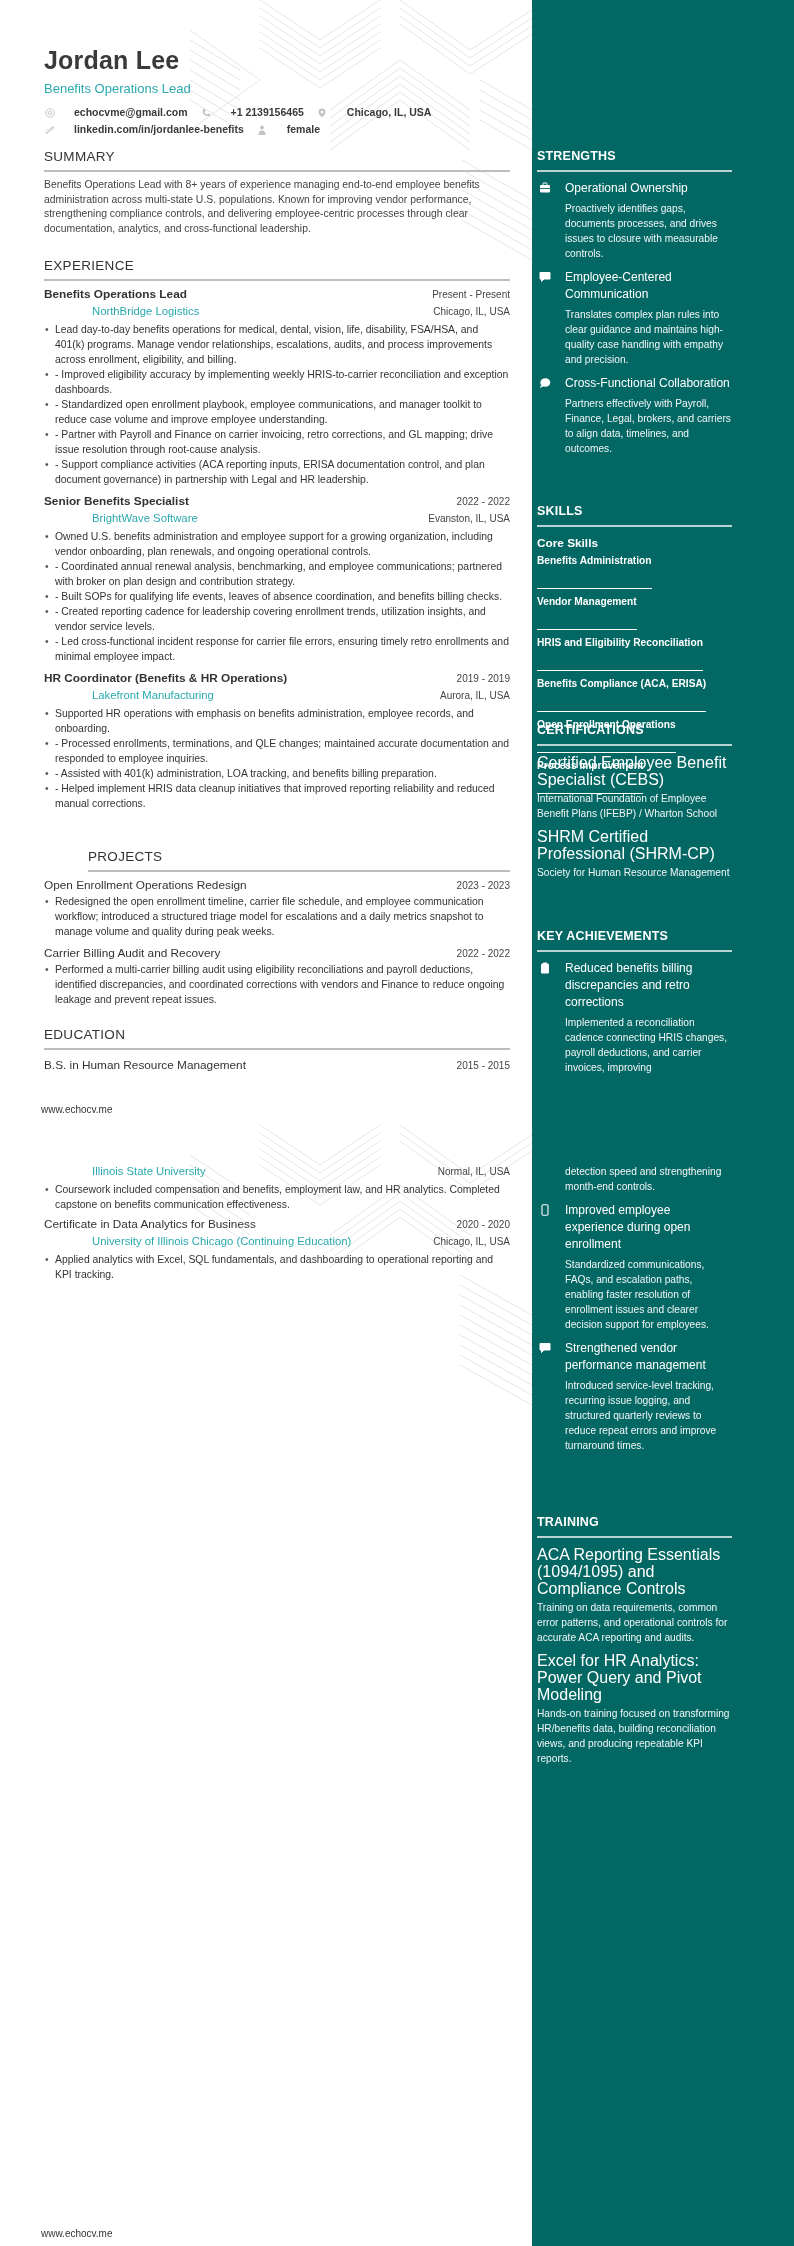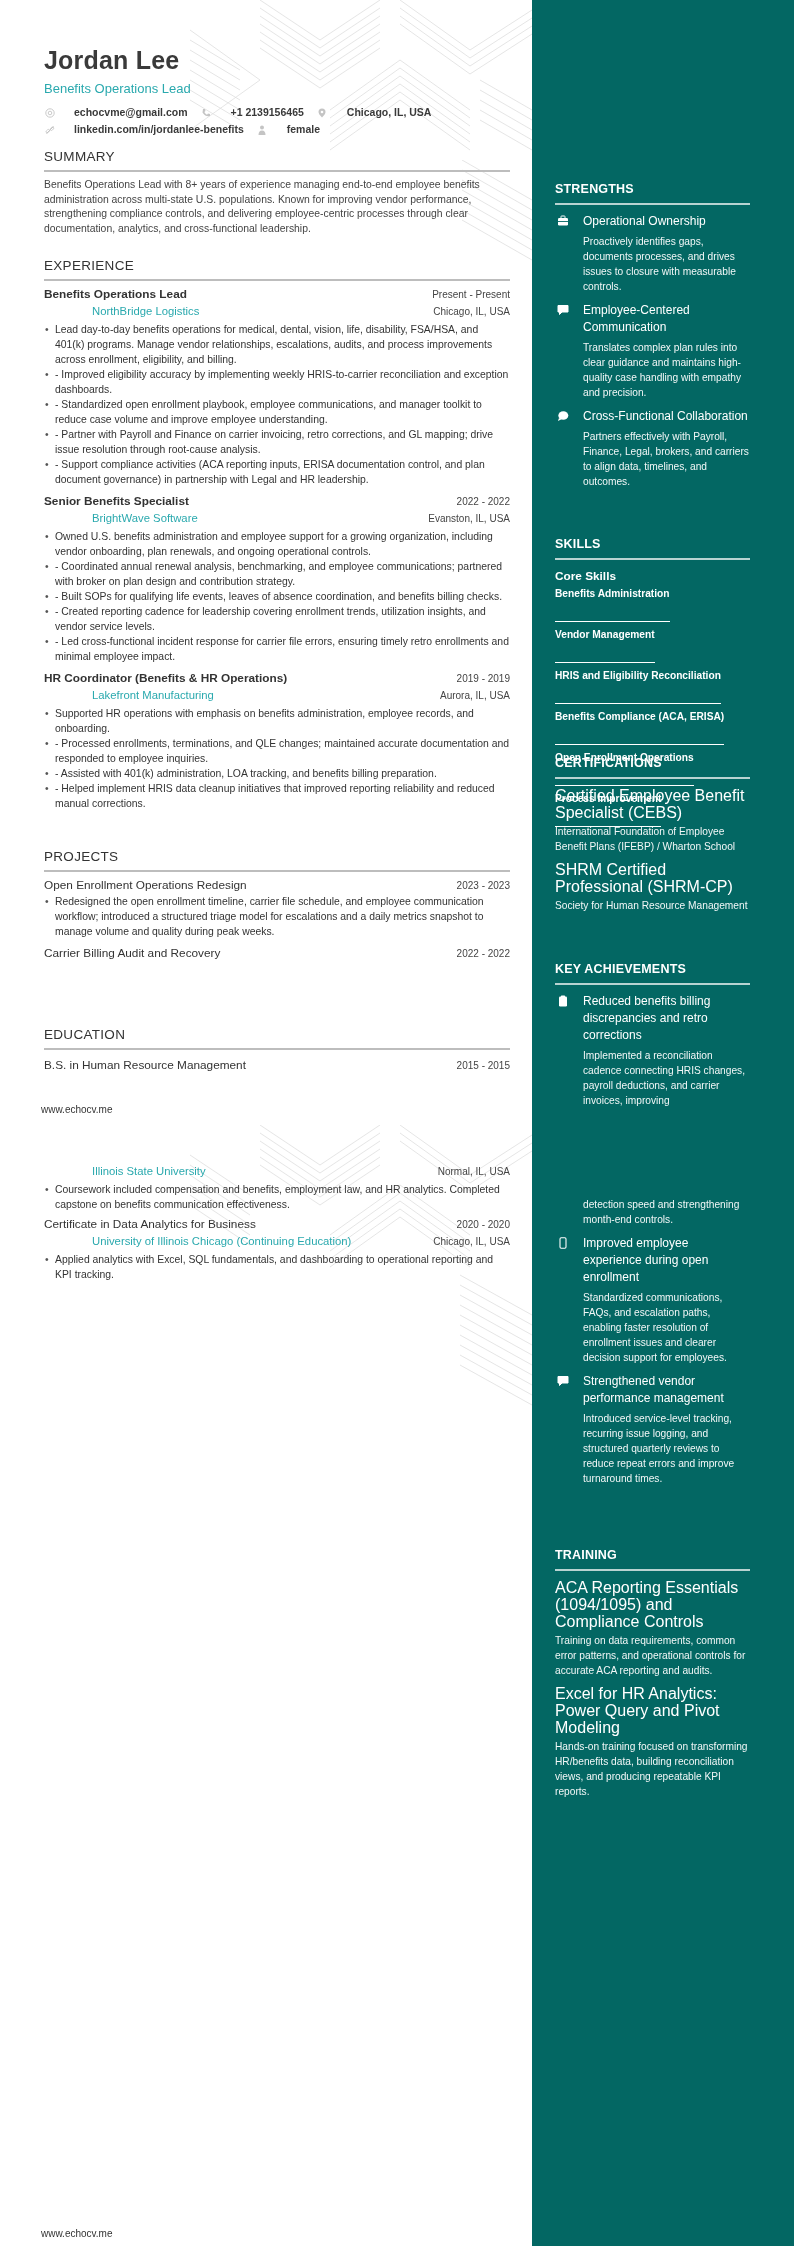--- a/index.html
+++ b/index.html
@@ -5,21 +5,21 @@
   * { box-sizing: border-box; margin: 0; padding: 0; }
   html, body { width: 794px; height: 2246px; background: #ffffff; }
   body { position: relative; font-family: "Liberation Sans", "DejaVu Sans", sans-serif; color: #333; overflow: hidden; }
 
   .sidebar-bg { position: absolute; left: 532px; top: 0; width: 262px; height: 2246px; background: #036763; }
 
   .pattern { position: absolute; pointer-events: none; }
   .pattern svg { display: block; }
 
   .main { position: absolute; left: 44px; width: 466px; }
-  .side { position: absolute; left: 555px; width: 195px; color: #fff; margin-top: 33px; }
+  .side { position: absolute; left: 537px; width: 195px; color: #fff; }
 
   
   .name { font-size: 25px; font-weight: bold; color: #3a3a3a; letter-spacing: 0.2px; line-height: 30px; }
   .role { font-size: 13px; color: #2aa9ae; line-height: 18px; margin-top: 5px; }
   .contact-row { display: flex; align-items: center; font-size: 10.5px; font-weight: bold; color: #3a3a3a; line-height: 17px; }
   .contact-item { display: flex; align-items: center; margin-right: 13px; gap: 12px; }
   .cicon { width: 11px; height: 11px; margin-right: 7px; display: inline-flex; align-items: center; justify-content: center; color: #c4c4c4; }
   .cicon svg { width: 10px; height: 10px; }
 
   
@@ -257,35 +257,38 @@
     <ul class="bullets">
       <li>Supported HR operations with emphasis on benefits administration, employee records, and onboarding.</li>
       <li>- Processed enrollments, terminations, and QLE changes; maintained accurate documentation and responded to employee inquiries.</li>
       <li>- Assisted with 401(k) administration, LOA tracking, and benefits billing preparation.</li>
       <li>- Helped implement HRIS data cleanup initiatives that improved reporting reliability and reduced manual corrections.</li>
     </ul>
   </div>
 </div>
 
 <div class="main" style="top:848px;">
-  <div class="sec-title" style="margin-bottom:5px;">PROJECTS</div>
+  <div class="sec-title" style="margin-bottom:5px;margin-left:44px;">PROJECTS</div>
   <div class="job">
     <div class="row">
         <span class="proj-title">Open Enrollment Operations Redesign</span>
         <span class="job-date">2023 - 2023</span>
       </div>
     <ul class="bullets" style="margin-top:0;">
       <li>Redesigned the open enrollment timeline, carrier file schedule, and employee communication workflow; introduced a structured triage model for escalations and a daily metrics snapshot to manage volume and quality during peak weeks.</li>
     </ul>
   </div>
   <div class="job" style="margin-top:6px;">
     <div class="row">
         <span class="proj-title">Carrier Billing Audit and Recovery</span>
         <span class="job-date">2022 - 2022</span>
       </div>
+    <ul class="bullets" style="margin-top:0;">
+      <li>Performed a multi-carrier billing audit using eligibility reconciliations and payroll deductions, identified discrepancies, and coordinated corrections with vendors and Finance to reduce ongoing leakage and prevent repeat issues.</li>
+    </ul>
   </div>
 </div>
 
 <div class="main" style="top:1026px;">
   <div class="sec-title" style="margin-bottom:7px;">EDUCATION</div>
   <div class="row">
       <span class="proj-title">B.S. in Human Resource Management</span>
       <span class="job-date">2015 - 2015</span>
     </div>
 </div>

